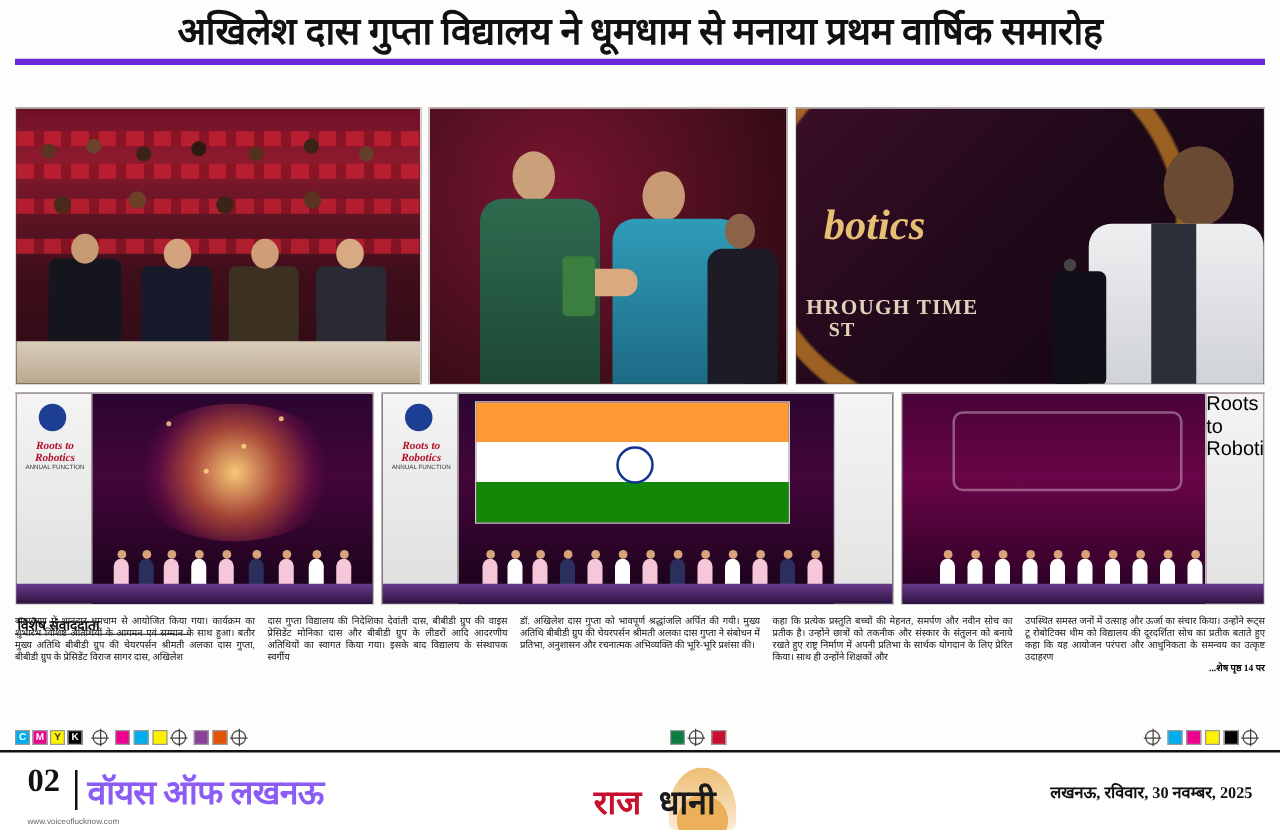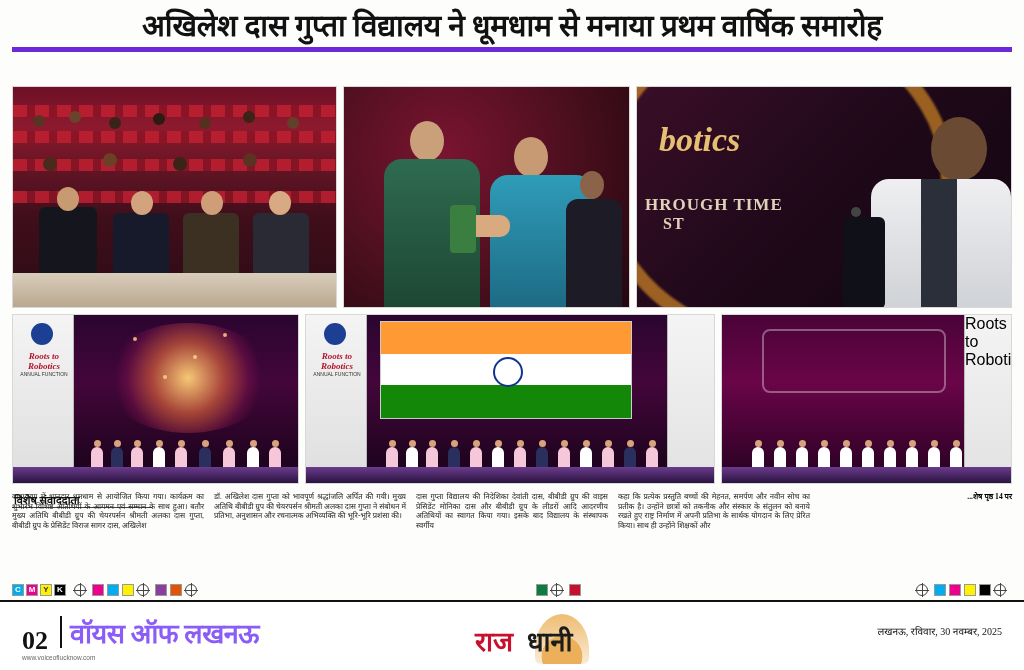--- a/index.html
+++ b/index.html
@@ -119,20 +119,21 @@
     border: 14px solid rgba(255,170,40,.55);
     border-radius: 50%;
     filter: blur(1px);
   }
   .p3 .bigtext {
     position: absolute;
     font-family: "Liberation Serif", serif;
     font-weight: bold;
     color: #f6cf7a;
     opacity: .92;
+    margin-top: 41px;
   }
   .p3 .t1 { left: 22px; top: 34px; font-size: 34px; font-style: italic; }
   .p3 .t2 { left: 8px; top: 108px; font-size: 17px; color:#f0e2c7; letter-spacing:1px;}
   .p3 .t3 { left: 26px; top: 128px; font-size: 16px; color:#f0e2c7; letter-spacing:1px;}
 
   
   .p4 { flex: 0 0 287px; background: #20001a; }
   .p5 { flex: 0 0 410px; background: #140a20; }
   .p6 { flex: 1 1 auto; background: #2a0020; }
 
@@ -269,21 +270,21 @@
   .spacer { flex: 1 1 auto; }
 
   
   .footer {
     position: absolute;
     left: 0; top: 600px; width: 1024px; height: 70px;
     border-top: 2px solid #111;
     background: #fff;
   }
   .pageno {
-    position: absolute; left: 22px; top: 24px;
+    position: absolute; left: 22px; top: 8px;
     font-family: "Liberation Serif", serif;
     font-weight: bold; font-size: 26px; color: #111;
   }
   .vbar {
     position: absolute; left: 60px; top: 14px; width: 2px; height: 32px; background: #111;
   }
   .masthead {
     position: absolute; left: 70px; top: 12px;
     font-family: "Liberation Serif", serif;
     font-weight: bold; font-size: 27px; color: #8b5cf6;
@@ -309,21 +310,21 @@
   .logo-arch {
     position: absolute; left: 60px; top: 4px; width: 54px; height: 50px;
     background: radial-gradient(circle at 50% 85%, #e8a33d 0 40%, transparent 41%),
                 linear-gradient(180deg, rgba(232,163,61,.85), rgba(232,163,61,.25));
     border-radius: 50% 50% 6px 6px / 70% 70% 6px 6px;
     opacity: .85;
   }
   .footer-right {
     position: absolute; right: 22px; top: 22px;
     font-family: "Liberation Serif", serif;
-    font-weight: normal; font-size: 10px; color: #111; text-align: right;
+    font-weight: bold; font-size: 13px; color: #111; text-align: right;
   }
 </style>
 </head>
 <body>
 
 <div class="page">
 
   <div class="headline-wrap">
     <div class="headline">अखिलेश दास गुप्ता विद्यालय ने धूमधाम से मनाया प्रथम वार्षिक समारोह</div>
   </div>
@@ -464,29 +465,30 @@
   </div>
 
   <div class="byline">विशेष संवाददाता</div>
   <div class="byline-rule"></div>
 
   <div class="columns">
     <div class="col">
       <p>वातावरण में शानदार धूमधाम से आयोजित किया गया। कार्यक्रम का शुभारंभ विशिष्ट अतिथियों के आगमन एवं सम्मान के साथ हुआ। बतौर मुख्य अतिथि बीबीडी ग्रुप की चेयरपर्सन श्रीमती अलका दास गुप्ता, बीबीडी ग्रुप के प्रेसिडेंट विराज सागर दास, अखिलेश</p>
     </div>
     <div class="col">
+      <p>दास गुप्ता विद्यालय की निदेशिका देवांती दास, बीबीडी ग्रुप की वाइस प्रेसिडेंट मोनिका दास और बीबीडी ग्रुप के लीडरों आदि आदरणीय अतिथियों का स्वागत किया गया। इसके बाद विद्यालय के संस्थापक स्वर्गीय</p>
+    </div>
+    <div class="col">
       <p>डॉ. अखिलेश दास गुप्ता को भावपूर्ण श्रद्धांजलि अर्पित की गयी। मुख्य अतिथि बीबीडी ग्रुप की चेयरपर्सन श्रीमती अलका दास गुप्ता ने संबोधन में प्रतिभा, अनुशासन और रचनात्मक अभिव्यक्ति की भूरि-भूरि प्रशंसा की।</p>
-    </div>
-    <div class="col">
-      <p>दास गुप्ता विद्यालय की निदेशिका देवांती दास, बीबीडी ग्रुप की वाइस प्रेसिडेंट मोनिका दास और बीबीडी ग्रुप के लीडरों आदि आदरणीय अतिथियों का स्वागत किया गया। इसके बाद विद्यालय के संस्थापक स्वर्गीय</p>
     </div>
     <div class="col">
       <p>कहा कि प्रत्येक प्रस्तुति बच्चों की मेहनत, समर्पण और नवीन सोच का प्रतीक है। उन्होंने छात्रों को तकनीक और संस्कार के संतुलन को बनाये रखते हुए राष्ट्र निर्माण में अपनी प्रतिभा के सार्थक योगदान के लिए प्रेरित किया। साथ ही उन्होंने शिक्षकों और</p>
     </div>
     <div class="col">
+      <p>उपस्थित समस्त जनों में उत्साह और ऊर्जा का संचार किया। उन्होंने रूट्स टू रोबोटिक्स थीम को विद्यालय की दूरदर्शिता सोच का प्रतीक बताते हुए कहा कि यह आयोजन परंपरा और आधुनिकता के समन्वय का उत्कृष्ट उदाहरण</p>
       <p class="continued" style="text-align:right">...शेष पृष्ठ 14 पर</p>
     </div>
   </div>
 
   <div class="colorbar">
     <div class="swatch-group">
       <div class="sw" style="background:#00aeef">C</div>
       <div class="sw" style="background:#ec008c">M</div>
       <div class="sw" style="background:#fff200;color:#333">Y</div>
       <div class="sw" style="background:#000000">K</div>

